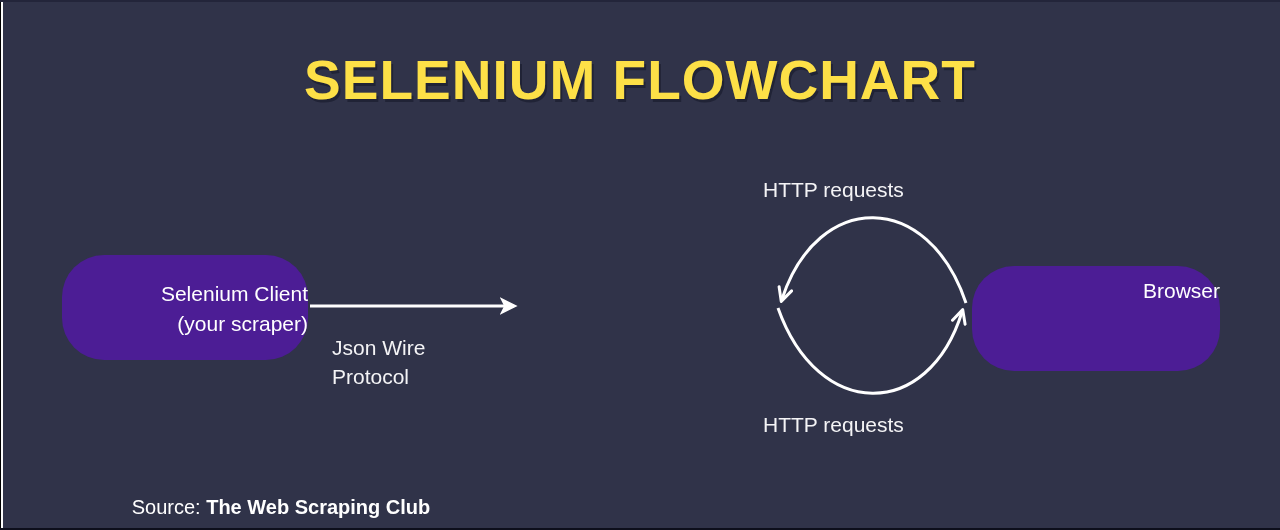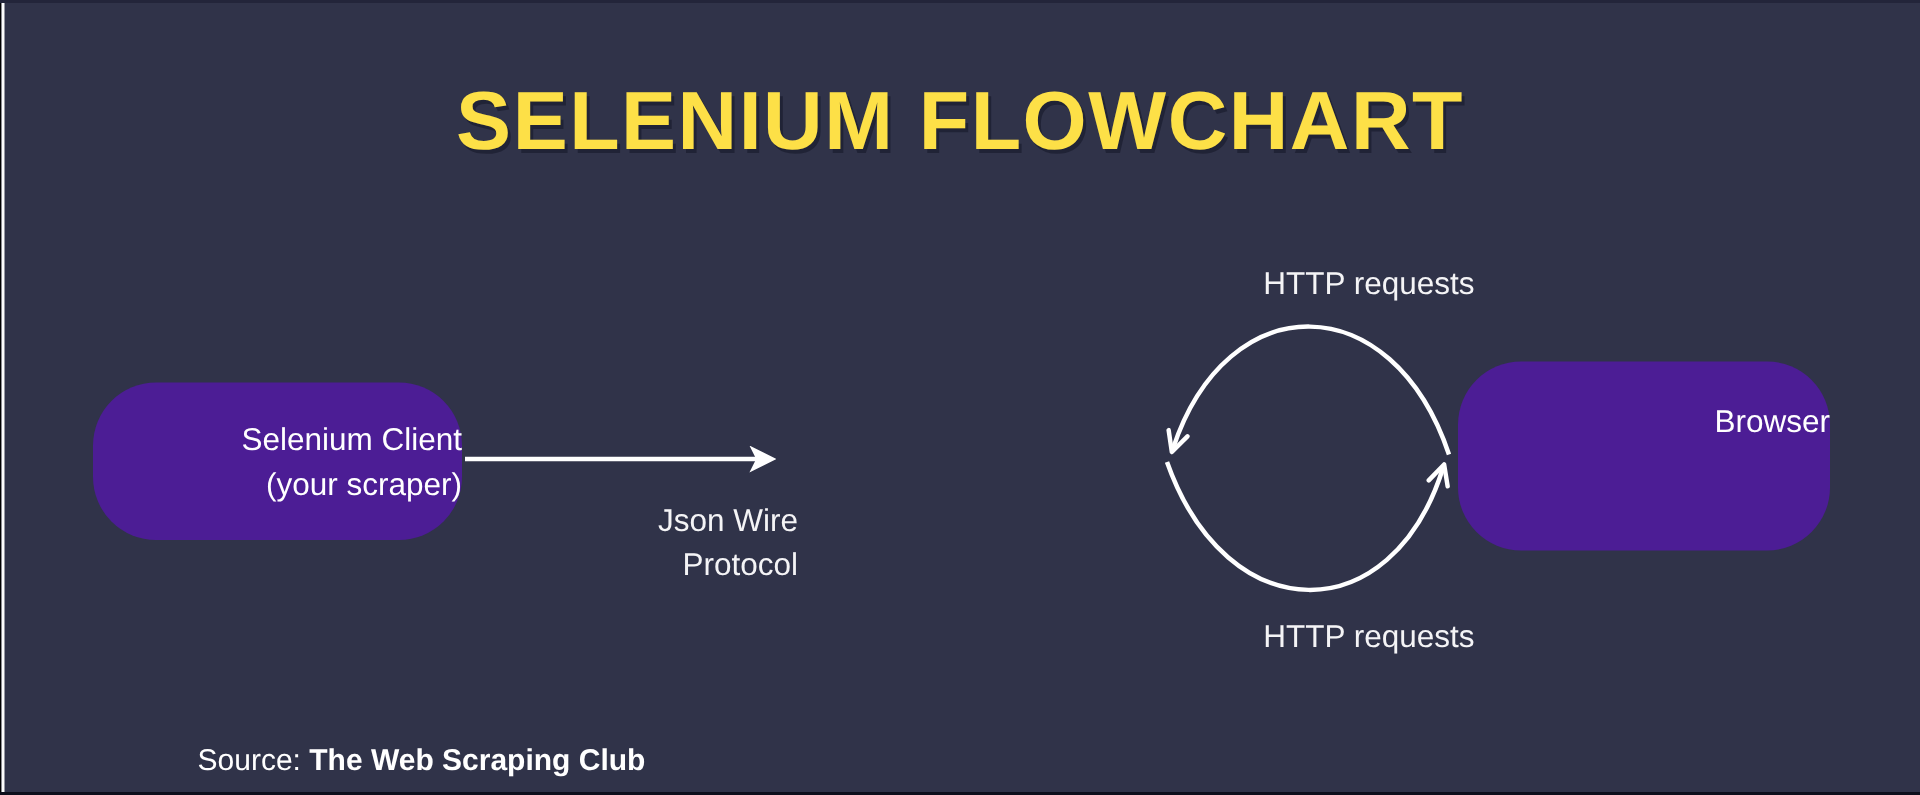--- a/index.html
+++ b/index.html
@@ -50,38 +50,38 @@
     border-radius: 42px;
     padding-top: 24px;
   }
   .node-webdriver {
     left: 525px; top: 253px;
     width: 247px; height: 107px;
     border-radius: 44px;
     padding-top: 26px;
   }
   .node-browser {
-    left: 972px; top: 241px;
-    width: 248px; height: 126px;
+    left: 972px; top: 266px;
+    width: 248px; height: 105px;
     border-radius: 42px;
-    padding-top: 26px;
+    padding-top: 10px;
   }
 
   .arrows {
     position: absolute;
     left: 0; top: 0;
     width: 1280px;
     height: 530px;
   }
 
   .edge-label {
     position: absolute;
     color: #f4f4f6;
     font-size: 21px;
-    text-align: right;
+    text-align: left;
   }
   .label-json-wire   { left: 332px; top: 333px; width: 200px; line-height: 29px; }
   .label-http-top    { left: 763px; top: 177px; width: 220px; line-height: 26px; }
   .label-http-bottom { left: 763px; top: 412px; width: 220px; line-height: 26px; }
 
   .footer {
     position: absolute;
     left: 60px; top: 448px;
     width: 442px;
     text-align: center;

